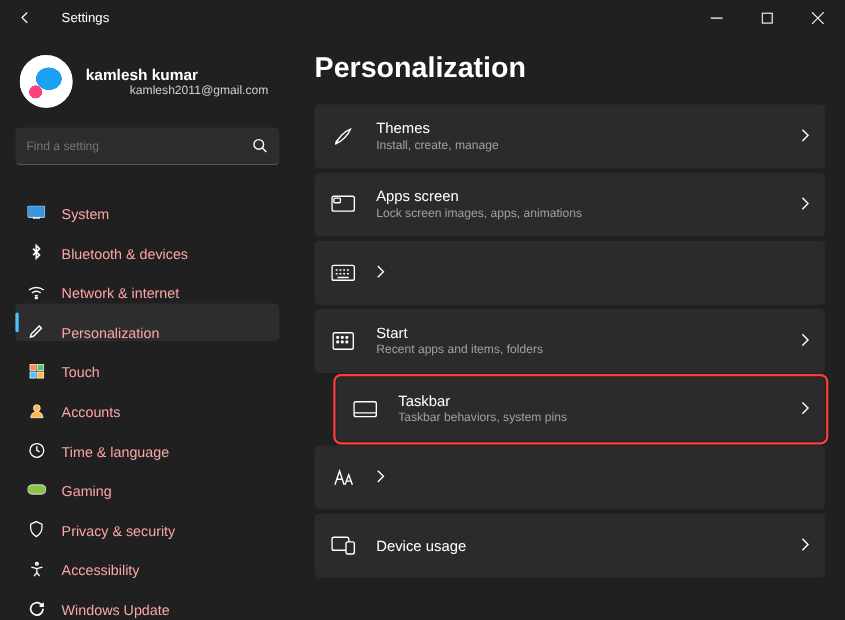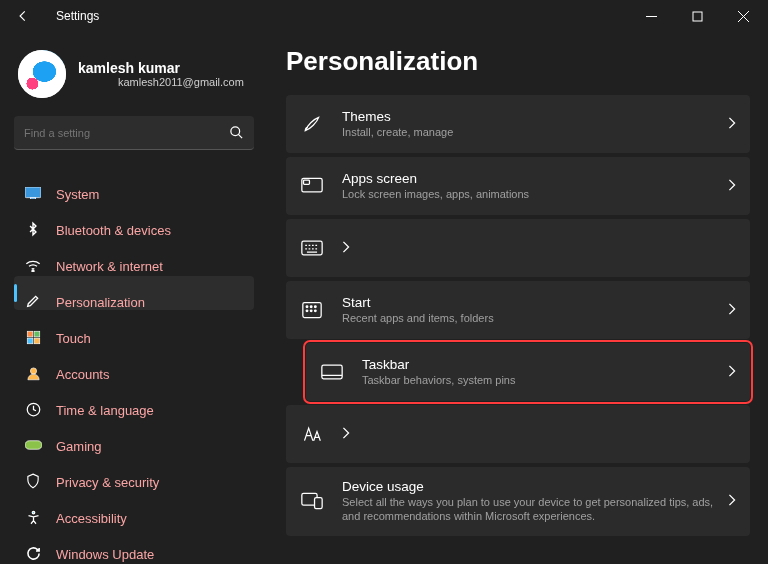--- a/index.html
+++ b/index.html
@@ -320,21 +320,20 @@
         </div>
         <div class="card">
           <span class="cico">
             <svg width="22" height="18" viewBox="0 0 26 20" fill="none" stroke="#fff" stroke-width="1.5">
               <rect x="1" y="1" width="18" height="14" rx="2"></rect>
               <rect x="16" y="6" width="9" height="13" rx="2" fill="#2b2b2b"></rect>
             </svg>
           </span>
           <div class="texts">
             <div class="ttl">Device usage</div>
-            <div class="desc">Select all the ways you plan to use your device to get personalized tips, ads, and recommendations within Microsoft experiences.</div>
           </div>
           <span class="chev"><svg width="8" height="12" viewBox="0 0 8 14" fill="none" stroke="#ccc" stroke-width="1.5">
               <path d="M1 1l6 6-6 6"></path>
             </svg></span>
         </div>
       </div>
   </div>
 </div>
 
 </body></html>

